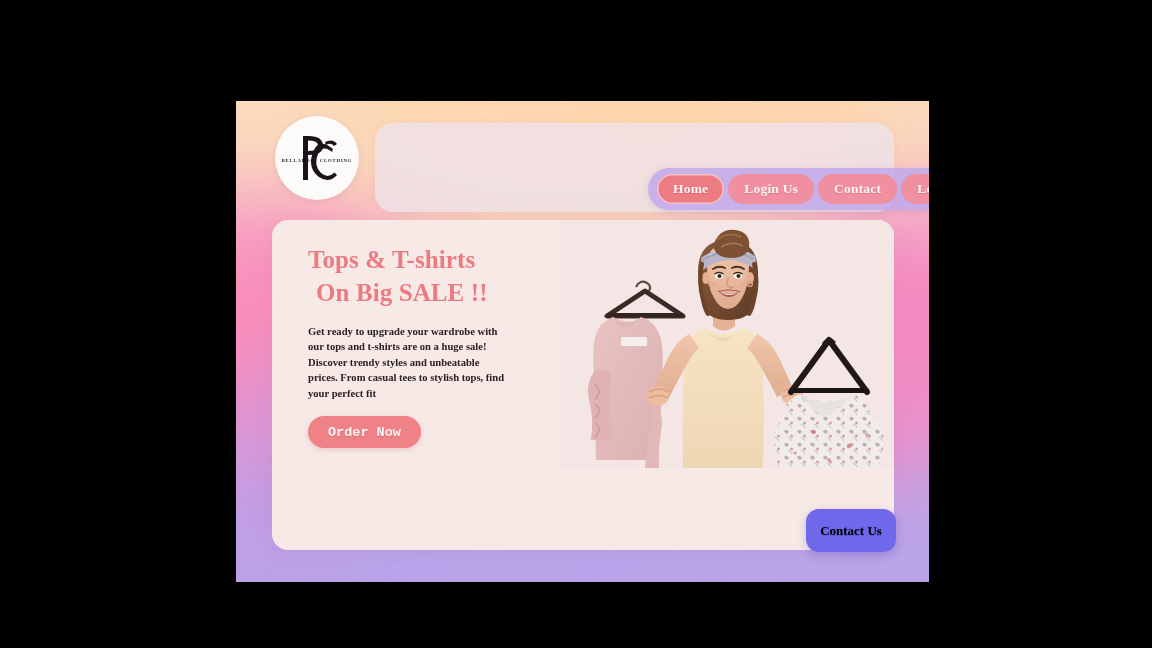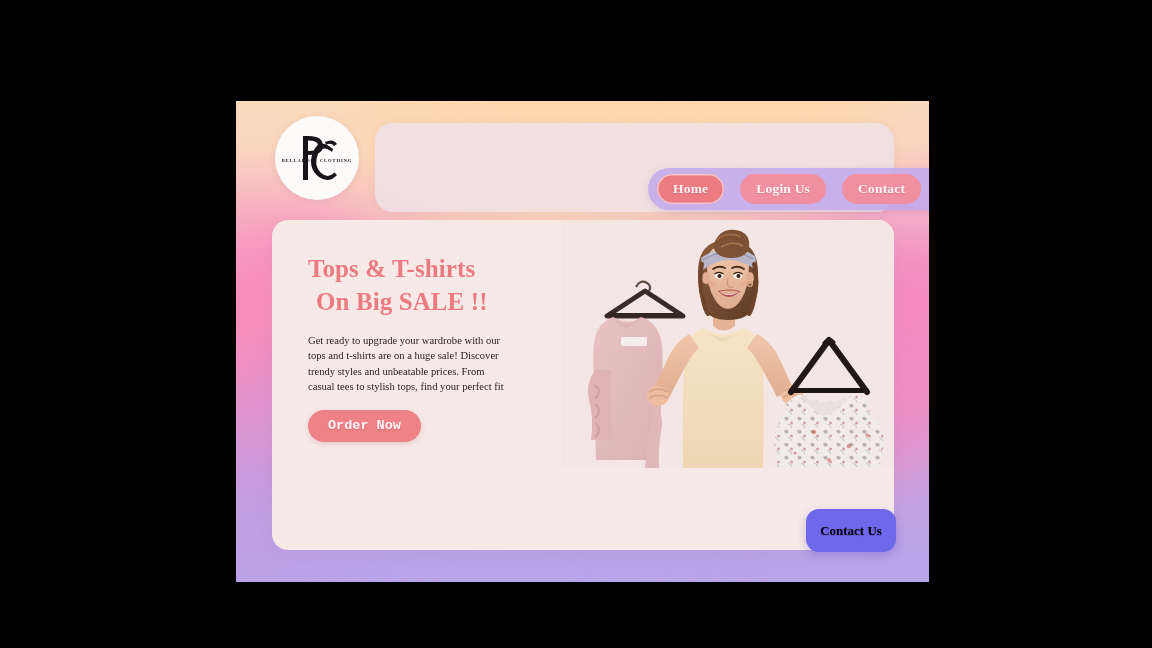--- a/index.html
+++ b/index.html
@@ -82,21 +82,21 @@
   #logo-badge svg { display: block; }
 
   
   #nav-pill {
     position: absolute;
     left: 273px;
     top: 45px;
     height: 42px;
     display: flex;
     align-items: center;
-    gap: 16px;
+    gap: 4px;
     padding: 0 9px;
     border-radius: 21px;
     background: rgba(193,170,235,0.88);
     box-shadow: 0 2px 7px rgba(150,120,190,0.22);
   }
   .nav-btn {
     border: none;
     outline: none;
     cursor: pointer;
     height: 30px;
@@ -125,38 +125,38 @@
     height: 330px;
     background: #f6e9e6;
     border-radius: 16px;
     box-shadow: 0 3px 14px rgba(160,120,160,0.12);
     overflow: hidden;
   }
 
   #hero-text {
     position: absolute;
     left: 36px;
-    top: 32px;
+    top: 23px;
     width: 232px;
   }
   #headline {
     margin: 0;
     font-family: "Liberation Serif", serif;
     font-weight: 700;
     font-size: 25px;
     line-height: 1.33;
     color: #ec7a83;
     letter-spacing: 0.1px;
   }
   #headline .line2 { display: block; padding-left: 8px; }
 
   #body-copy {
     margin: 14px 0 0 0;
     font-family: "Liberation Serif", serif;
-    font-weight: 400;
+    font-weight: 700;
     font-size: 10.6px;
     line-height: 1.47;
     color: #2b2026;
     width: 200px;
   }
 
   #order-btn {
     margin-top: 15px;
     border: none;
     outline: none;

